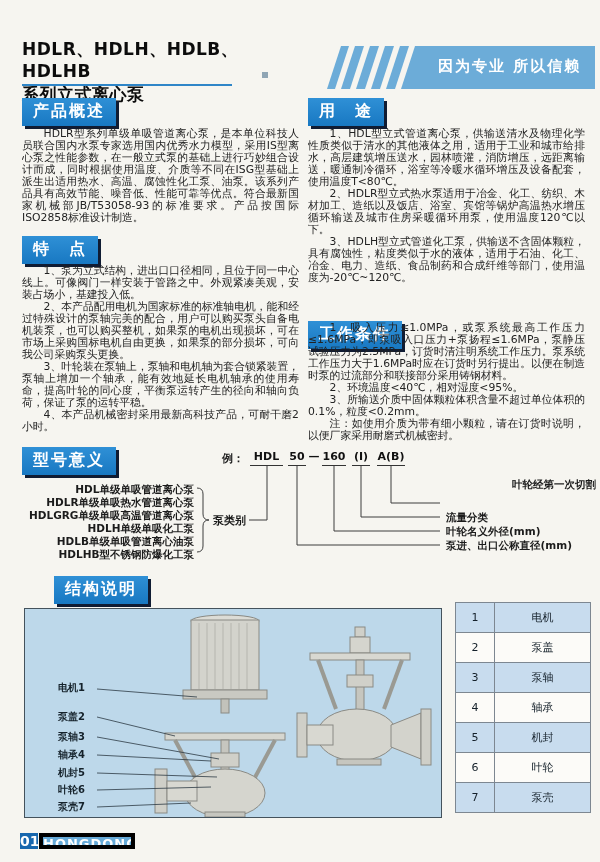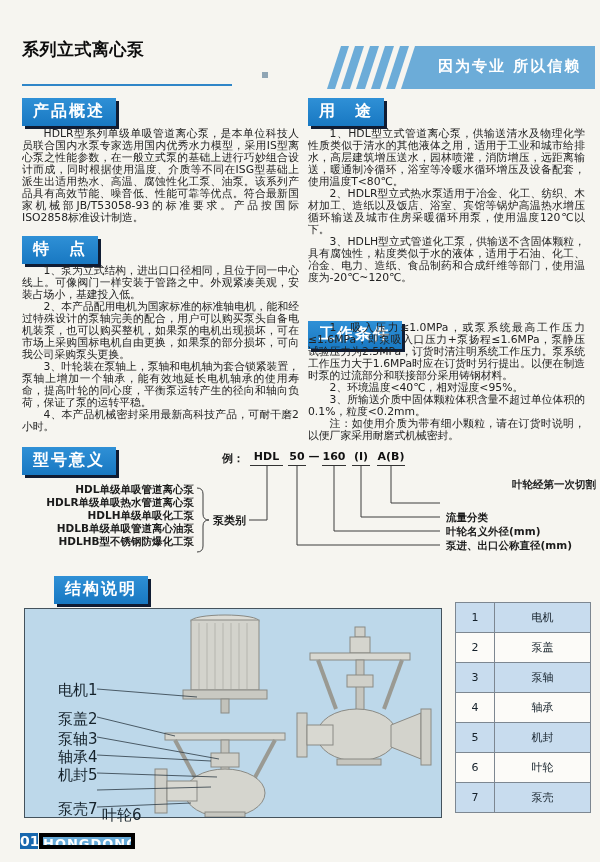--- a/index.html
+++ b/index.html
@@ -27,34 +27,35 @@
   .body-text p{margin:0;text-indent:2em;}
   .col{width:277px;overflow:hidden;}
   
   .model-part{top:450px;height:15px;font-size:11px;font-weight:bold;color:#111;text-align:center;}
   .model-part.u{border-bottom:1.2px solid #333;}
   .pump-type-list{left:22px;top:483px;width:172px;text-align:right;font-size:10.5px;font-weight:600;line-height:13px;color:#1b1b1b;}
   .callout{left:446px;width:150px;font-size:10.5px;font-weight:600;color:#1b1b1b;white-space:nowrap;}
   .group-label{left:213px;top:513px;font-size:11px;font-weight:600;color:#1b1b1b;}
   
   .panel{left:24px;top:608px;width:418px;height:210px;background:#bdd8ea;border:1px solid #44525c;box-sizing:border-box;}
-  .part-label{left:58px;width:46px;font-size:15px;font-weight:normal;color:#15222b;white-space:nowrap;}
+  .part-label{left:58px;width:46px;font-size:10px;font-weight:bold;color:#15222b;white-space:nowrap;}
   
   .parts-table{left:455px;top:602px;width:136px;border:1.5px solid #555;border-collapse:collapse;background:#fcfbf8;}
   .parts-table td{border:1px solid #7d8791;height:29px;font-size:11px;color:#14202a;text-align:center;padding:0;}
   .parts-table tr.blue td{background:#c8dcee;}
   .parts-table td.num{width:38px;}
   
   .footer-page{left:20px;top:833px;width:18px;height:16px;background:#1767ae;color:#fff;font-size:14px;font-weight:bold;text-align:center;line-height:16px;}
   .footer-brand{left:39px;top:833px;width:96px;height:16px;background:#66aad8;border:4px solid #000000;box-sizing:border-box;color:#fff;font-size:13px;font-weight:bold;line-height:14px;letter-spacing:1px;overflow:hidden;}
 </style>
 </head>
 <body>
 
 <div class="abs title">
+  <div>HDLR、HDLH、HDLB、HDLHB</div>
   <div>系列立式离心泵</div>
 </div>
 <div class="abs title-rule"></div>
 <div class="abs title-square"></div>
 
 <div class="abs banner">
   <svg width="292" height="43" viewBox="0 0 292 43">
     <polygon points="38,0 292,0 292,43 24,43" fill="#6cacd8"></polygon>
     <polygon points="46,0 52,0 38,43 32,43" fill="#f6f5f0"></polygon>
     <polygon points="61,0 67,0 53,43 47,43" fill="#f6f5f0"></polygon>
@@ -129,20 +130,21 @@
 <span class="abs model-part u" style="left:250px;width:33px;">HDL</span>
 <span class="abs model-part u" style="left:288px;width:18px;">50</span>
 <span class="abs model-part" style="left:308px;width:12px;">—</span>
 <span class="abs model-part u" style="left:322px;width:24px;">160</span>
 <span class="abs model-part u" style="left:352px;width:18px;">(I)</span>
 <span class="abs model-part u" style="left:377px;width:28px;">A(B)</span>
 
 <div class="abs pump-type-list">
   <div>HDL单级单吸管道离心泵</div>
   <div>HDLR单级单吸热水管道离心泵</div>
+  <div>HDLGRG单级单吸高温管道离心泵</div>
   <div>HDLH单级单吸化工泵</div>
   <div>HDLB单级单吸管道离心油泵</div>
   <div>HDLHB型不锈钢防爆化工泵</div>
 </div>
 <span class="abs group-label">泵类别</span>
 
 <span class="abs callout" style="top:478px;text-align:right;">叶轮经第一次切割</span>
 <span class="abs callout" style="top:511px;">流量分类</span>
 <span class="abs callout" style="top:525px;">叶轮名义外径(mm)</span>
 <span class="abs callout" style="top:539px;">泵进、出口公称直径(mm)</span>
@@ -205,21 +207,21 @@
       <line x1="72" y1="198" x2="166" y2="194"></line>
     </g>
   </svg>
 </div>
 
 <span class="abs part-label" style="top:681px;">电机1</span>
 <span class="abs part-label" style="top:710px;">泵盖2</span>
 <span class="abs part-label" style="top:730px;">泵轴3</span>
 <span class="abs part-label" style="top:748px;">轴承4</span>
 <span class="abs part-label" style="top:766px;">机封5</span>
-<span class="abs part-label" style="top:806px;margin-left:44px;">叶轮6</span>
+<span class="abs part-label" style="top:783px;">叶轮6</span>
 <span class="abs part-label" style="top:800px;">泵壳7</span>
 
 <table class="abs parts-table">
   <tbody>
     <tr class="blue">
       <td class="num">1</td>
       <td>电机</td>
     </tr>
     <tr>
       <td class="num">2</td>

